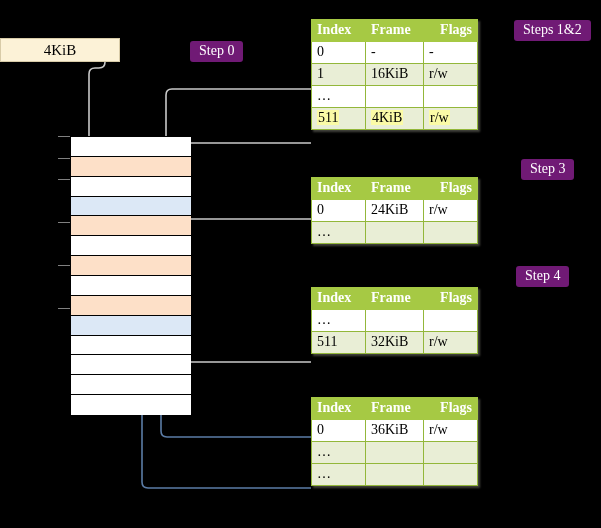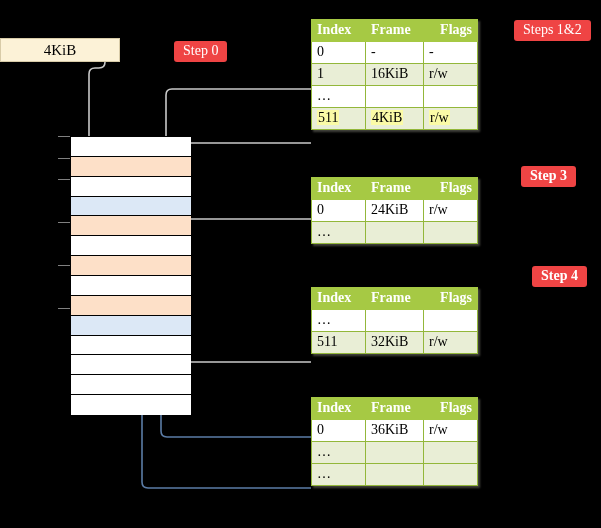--- a/index.html
+++ b/index.html
@@ -46,33 +46,33 @@
     align-items: center;
     justify-content: center;
     font-size: 15px;
     color: #000;
     line-height: 1;
   }
 
   
   .step-badge {
     position: absolute;
-    background: #ef4444;
+    background: #701a75;
     color: #ffffff;
     font-size: 14px;
     padding: 3px 9px 4px 9px;
     border-radius: 3px;
     line-height: 1;
     white-space: nowrap;
     box-shadow: 0 1px 1px rgba(0,0,0,0.6);
   }
-  .badge-step0     { left: 174px; top: 41px; }
+  .badge-step0     { left: 190px; top: 41px; }
   .badge-steps12   { left: 514px; top: 20px; }
-  .badge-step3     { left: 521px; top: 166px; font-weight: bold; }
-  .badge-step4     { left: 532px; top: 266px; font-weight: bold; }
+  .badge-step3     { left: 521px; top: 159px; }
+  .badge-step4     { left: 516px; top: 266px; }
 
   
   .mem-col {
     position: absolute;
     left: 70px;
     top: 136px;
     width: 120px;
     height: 278px;
     border: 1px solid #000000;
     box-sizing: border-box;

